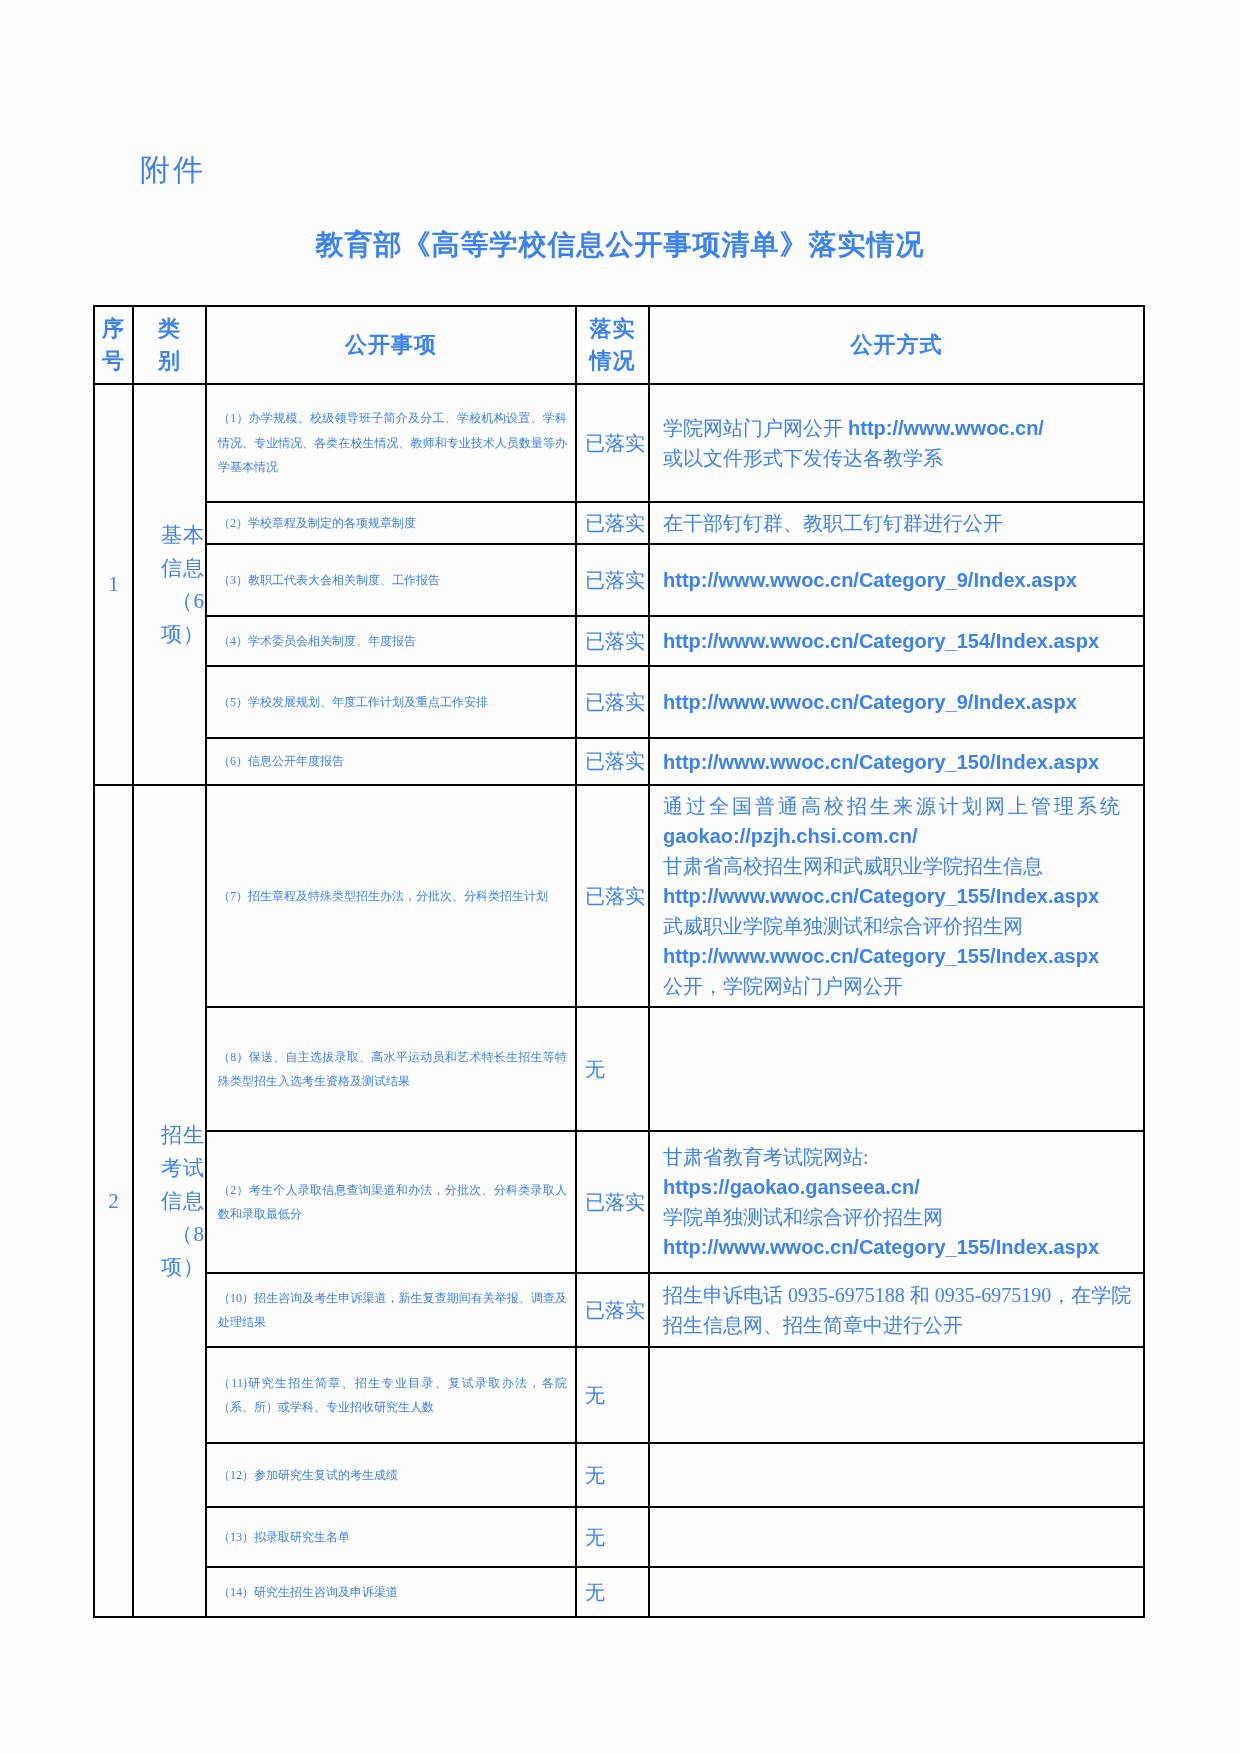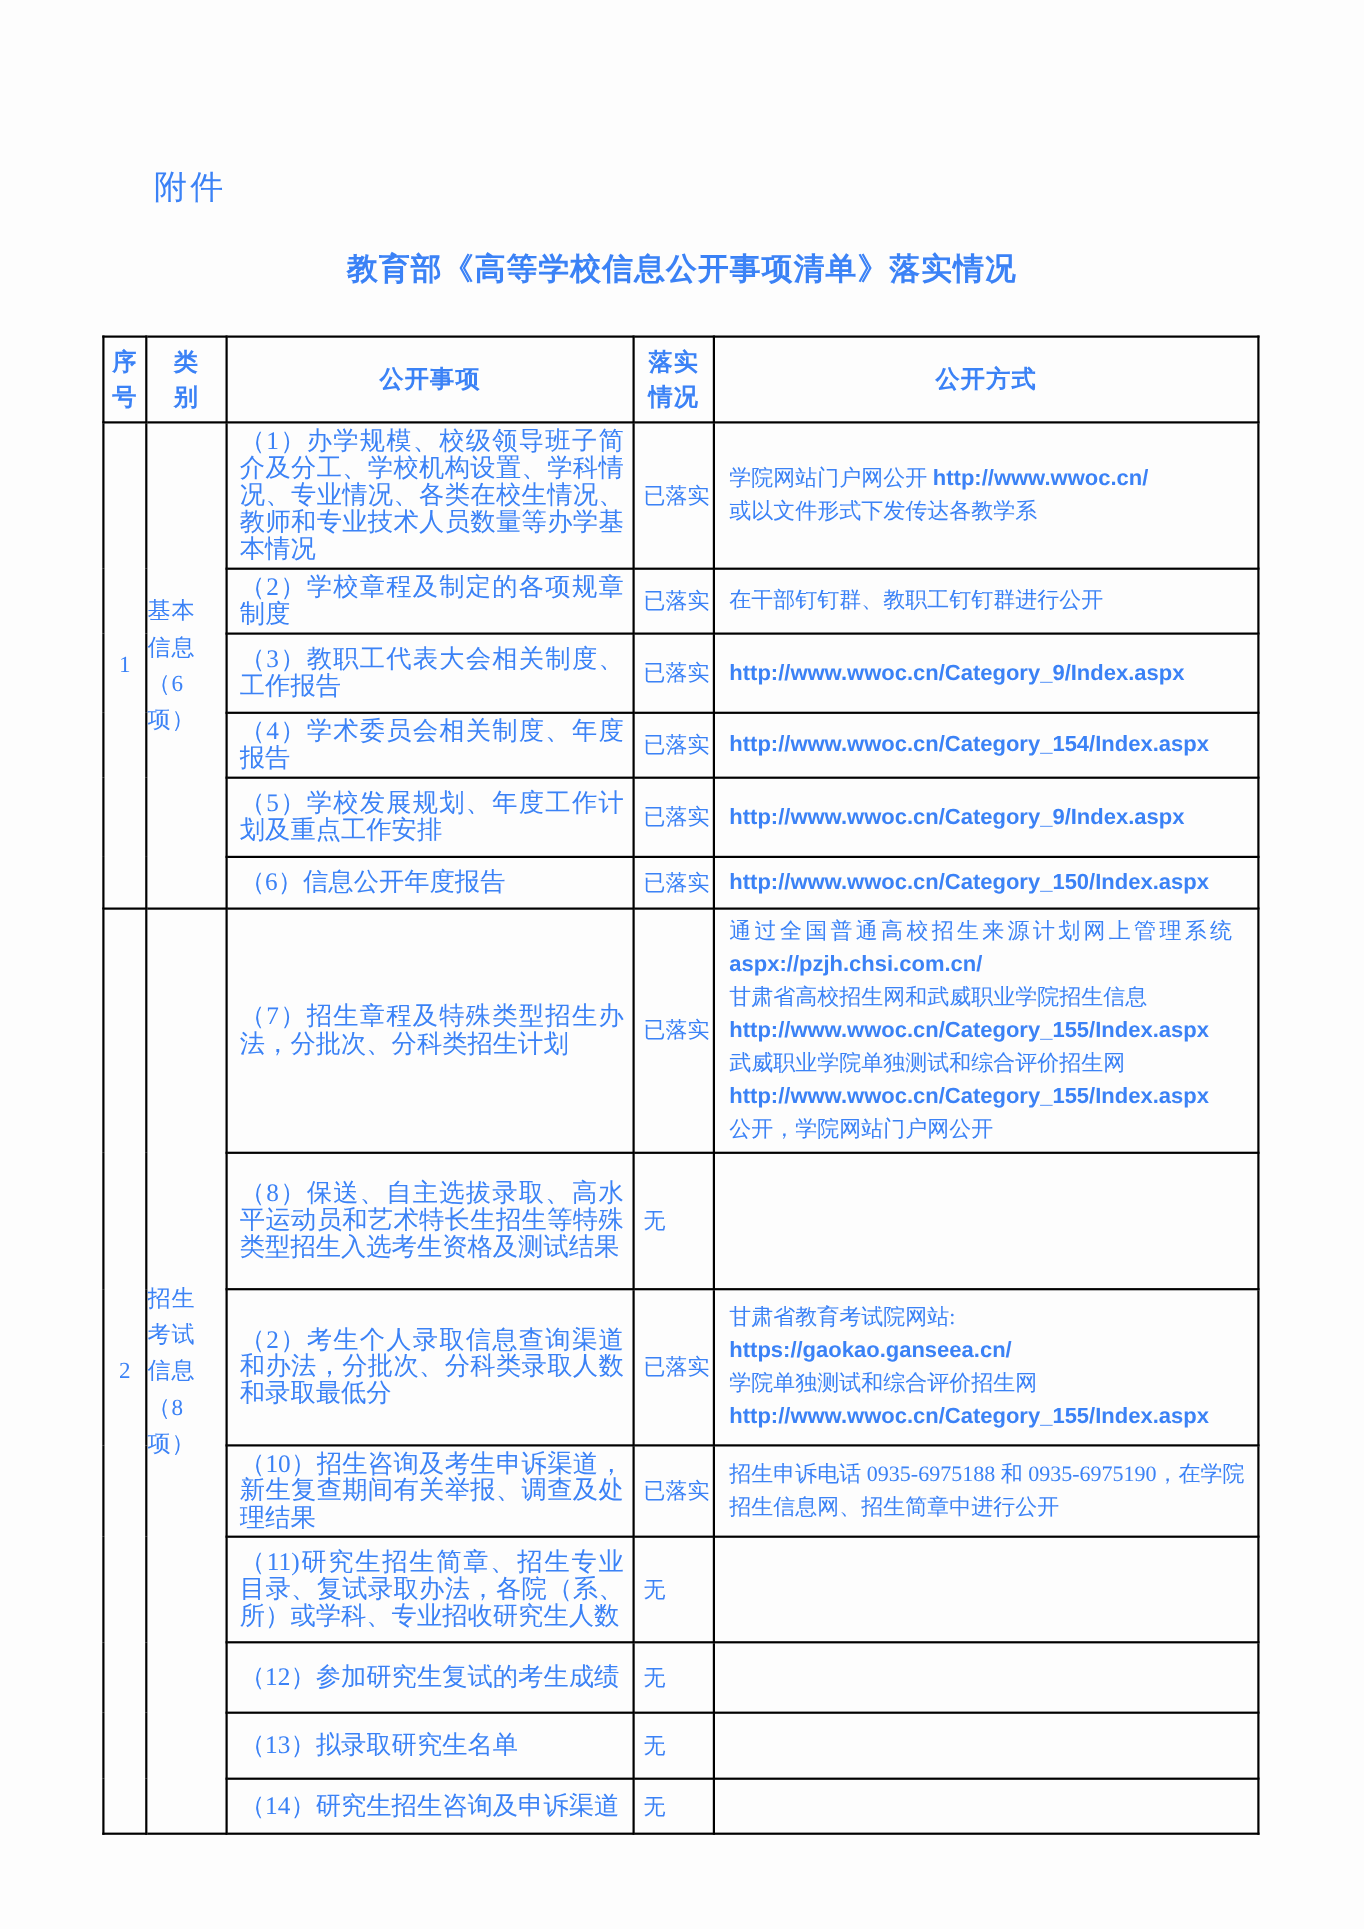--- a/index.html
+++ b/index.html
@@ -22,25 +22,25 @@
     position:absolute; left:93px; top:305px; width:1050px;
     border-collapse:collapse; table-layout:fixed;
   }
   td, th { border:2px solid #000; vertical-align:middle; padding:0; }
   th {
     font-size:22px; font-weight:700; text-align:center;
     line-height:32px; white-space:pre-line; letter-spacing:1px;
   }
   .index-cell { text-align:center; font-size:21px; }
   .category-cell {
-    text-align:left; font-size:21px; line-height:33px;
+    text-align:right; font-size:21px; line-height:33px;
     white-space:pre-line; letter-spacing:1px;
   }
   .item-cell {
-    font-size:23px; line-height:24.5px;
+    font-size:12px; line-height:24.5px;
     padding:4px 8px 4px 11px; text-align:justify;
   }
   .status-cell { font-size:20px; text-align:left; padding-left:8px; }
   .method-cell { font-size:20px; padding:5px 10px 5px 13px; }
   .method-cell .m-line { line-height:30px; }
   .m-justify .m-line:first-child { letter-spacing:3px; }
   .url-frag {
     font-family:"Liberation Sans", sans-serif;
     font-weight:700; font-size:20px;
   }
@@ -134,21 +134,21 @@
     <tr class="r7">
       <td class="index-cell" rowspan="8">2</td>
       <td class="category-cell" rowspan="8">招生
 考试
 信息
 （8项）</td>
       <td class="item-cell">（7）招生章程及特殊类型招生办法，分批次、分科类招生计划</td>
       <td class="status-cell">已落实</td>
       <td class="method-cell m-justify">
             <div class="m-line"><span class="zh-frag">通过全国普通高校招生来源计划网上管理系统</span></div>
-            <div class="m-line"><span class="url-frag">aspx://pzjh.chsi.com.cn/</span></div>
+            <div class="m-line"><span class="url-frag">gaokao://pzjh.chsi.com.cn/</span></div>
             <div class="m-line"><span class="zh-frag">甘肃省高校招生网和武威职业学院招生信息</span></div>
             <div class="m-line"><span class="url-frag">http://www.wwoc.cn/Category_155/Index.aspx</span></div>
             <div class="m-line"><span class="zh-frag">武威职业学院单独测试和综合评价招生网</span></div>
             <div class="m-line"><span class="url-frag">http://www.wwoc.cn/Category_155/Index.aspx</span></div>
             <div class="m-line"><span class="zh-frag">公开，学院网站门户网公开</span></div>
           </td>
     </tr>
     <tr class="r8">
       <td class="item-cell">（8）保送、自主选拔录取、高水平运动员和艺术特长生招生等特殊类型招生入选考生资格及测试结果</td>
       <td class="status-cell">无</td>

